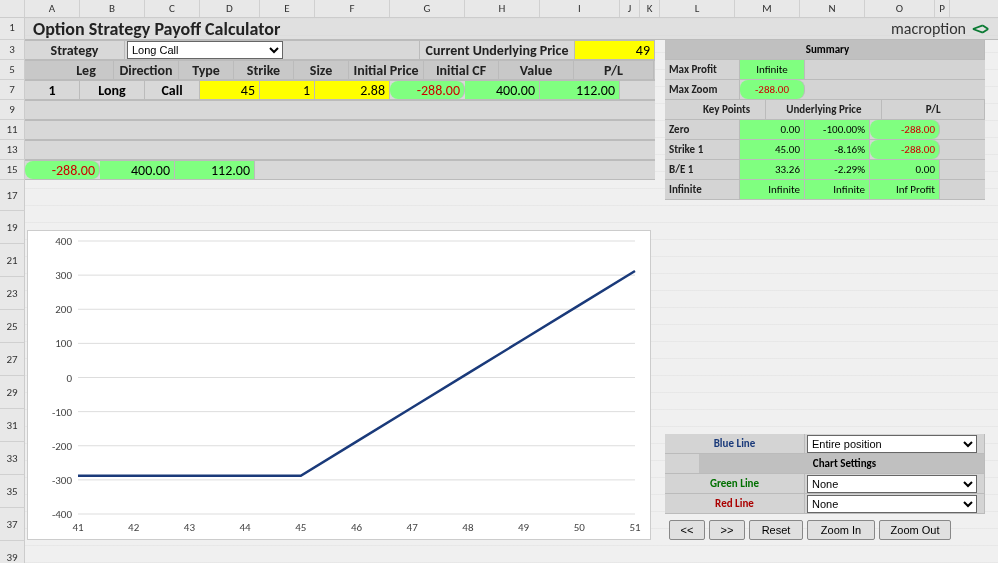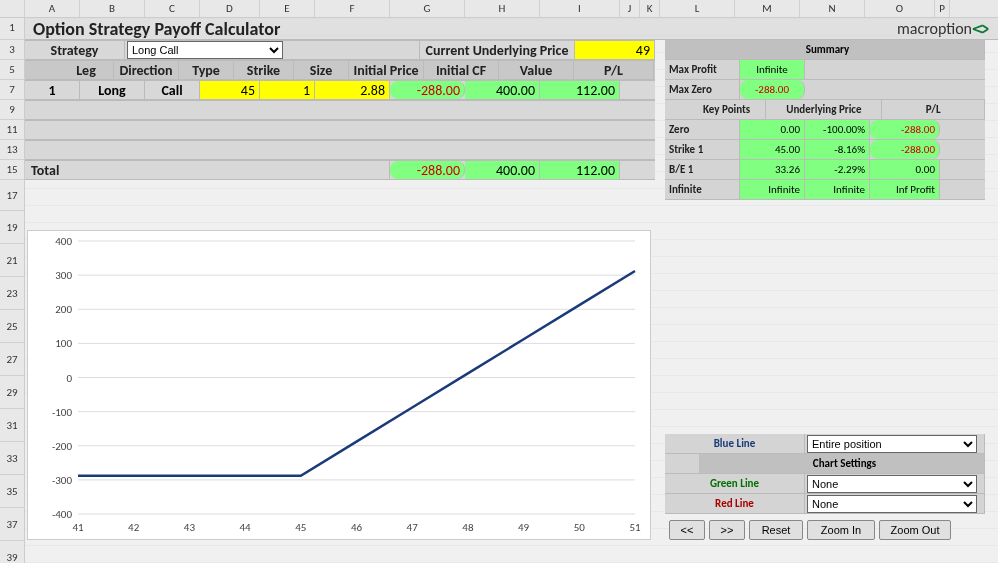--- a/index.html
+++ b/index.html
@@ -6,21 +6,21 @@
   body { font-family: Calibri, Arial, sans-serif; font-size: 12px; background: #fff; width: 998px; height: 563px; overflow: hidden; position: relative; }
   .col-headers { display: flex; height: 18px; background: #e8e8e8; border-bottom: 1px solid #ccc; }
   .col-h { text-align: center; font-size: 11px; color: #333; border-right: 1px solid #d0d0d0; line-height: 18px; }
   .row-headers { position: absolute; left: 0; top: 18px; width: 25px; }
   .row-h { height: 16px; text-align: center; font-size: 11px; color: #333; background: #e8e8e8; border-right: 1px solid #ccc; border-bottom: 1px solid #d0d0d0; line-height: 16px; }
   .row-h.tall { height: 20px; line-height: 20px; }
   .sheet { position: absolute; left: 25px; top: 18px; right: 0; bottom: 0; background: #f0f0f0; }
   .stripes { position: absolute; inset: 0; background: repeating-linear-gradient(to bottom, #d8d8d8 0 1px, transparent 1px 17px); opacity: 0.35; pointer-events: none; }
   .title-row { display: flex; align-items: center; height: 22px; background: #e0e0e0; border-bottom: 1px solid #bbb; padding: 0 8px; }
   .title { font-size: 18px; font-weight: bold; color: #222; flex: 1; }
-  .brand { font-size: 16px; color: #333; display: flex; align-items: center; }
+  .brand { font-size: 16px; color: #333; display: flex; align-items: center; gap: 6px; }
   .brand svg { width: 18px; height: 12px; }
   .zone { background: #d8d8d8; border-top: 1px solid #bbb; border-bottom: 1px solid #bbb; }
   .row { display: flex; height: 19px; }
   .cell { border-right: 1px solid #bbb; display: flex; align-items: center; justify-content: center; font-size: 14px; }
   .bold { font-weight: bold; }
   .label { font-weight: bold; color: #222; }
   .yellow { background: #ffff00; }
   .green { background: #80ff80; }
   .red-txt { color: #cc0000; border-radius: 8px; }
   .blue-txt { color: #1a3a7a; font-weight: bold; }
@@ -132,38 +132,37 @@
       <div class="cell green red-txt right-align" style="width:75px">-288.00</div>
       <div class="cell green right-align" style="width:75px">400.00</div>
       <div class="cell green right-align" style="width:80px">112.00</div>
     </div>
 
     <div class="row zone" style="height:20px"></div>
     <div class="row zone" style="height:20px"></div>
     <div class="row zone" style="height:20px"></div>
 
     <div class="row zone" style="height:20px">
-      <div class="cell label" style="width:365px;justify-content:flex-start;padding-left:6px">Total</div>
       <div class="cell green red-txt right-align" style="width:75px">-288.00</div>
       <div class="cell green right-align" style="width:75px">400.00</div>
       <div class="cell green right-align" style="width:80px">112.00</div>
     </div>
   </div>
 
   <div class="grid-side">
     <div class="side-row" style="height:20px">
       <div class="side-cell sec-title" style="width:320px">Summary</div>
     </div>
     <div class="side-row" style="height:20px">
       <div class="side-cell label" style="width:75px;justify-content:flex-start;padding-left:4px">Max Profit</div>
       <div class="side-cell green" style="width:65px">Infinite</div>
       <div class="side-cell" style="width:180px;border-right:none"></div>
     </div>
     <div class="side-row" style="height:20px">
-      <div class="side-cell label" style="width:75px;justify-content:flex-start;padding-left:4px">Max Zero</div>
+      <div class="side-cell label" style="width:75px;justify-content:flex-start;padding-left:4px">Max Zoom</div>
       <div class="side-cell green red-txt" style="width:65px">-288.00</div>
       <div class="side-cell" style="width:180px;border-right:none"></div>
     </div>
     <div class="side-row hdr" style="height:20px">
       <div class="side-cell label" style="width:75px;justify-content:flex-start;padding-left:4px">Key Points</div>
       <div class="side-cell label" style="width:130px">Underlying Price</div>
       <div class="side-cell label" style="width:115px">P/L</div>
     </div>
     <div id="kp-rows">
         <div class="side-row" style="height: 20px;">

